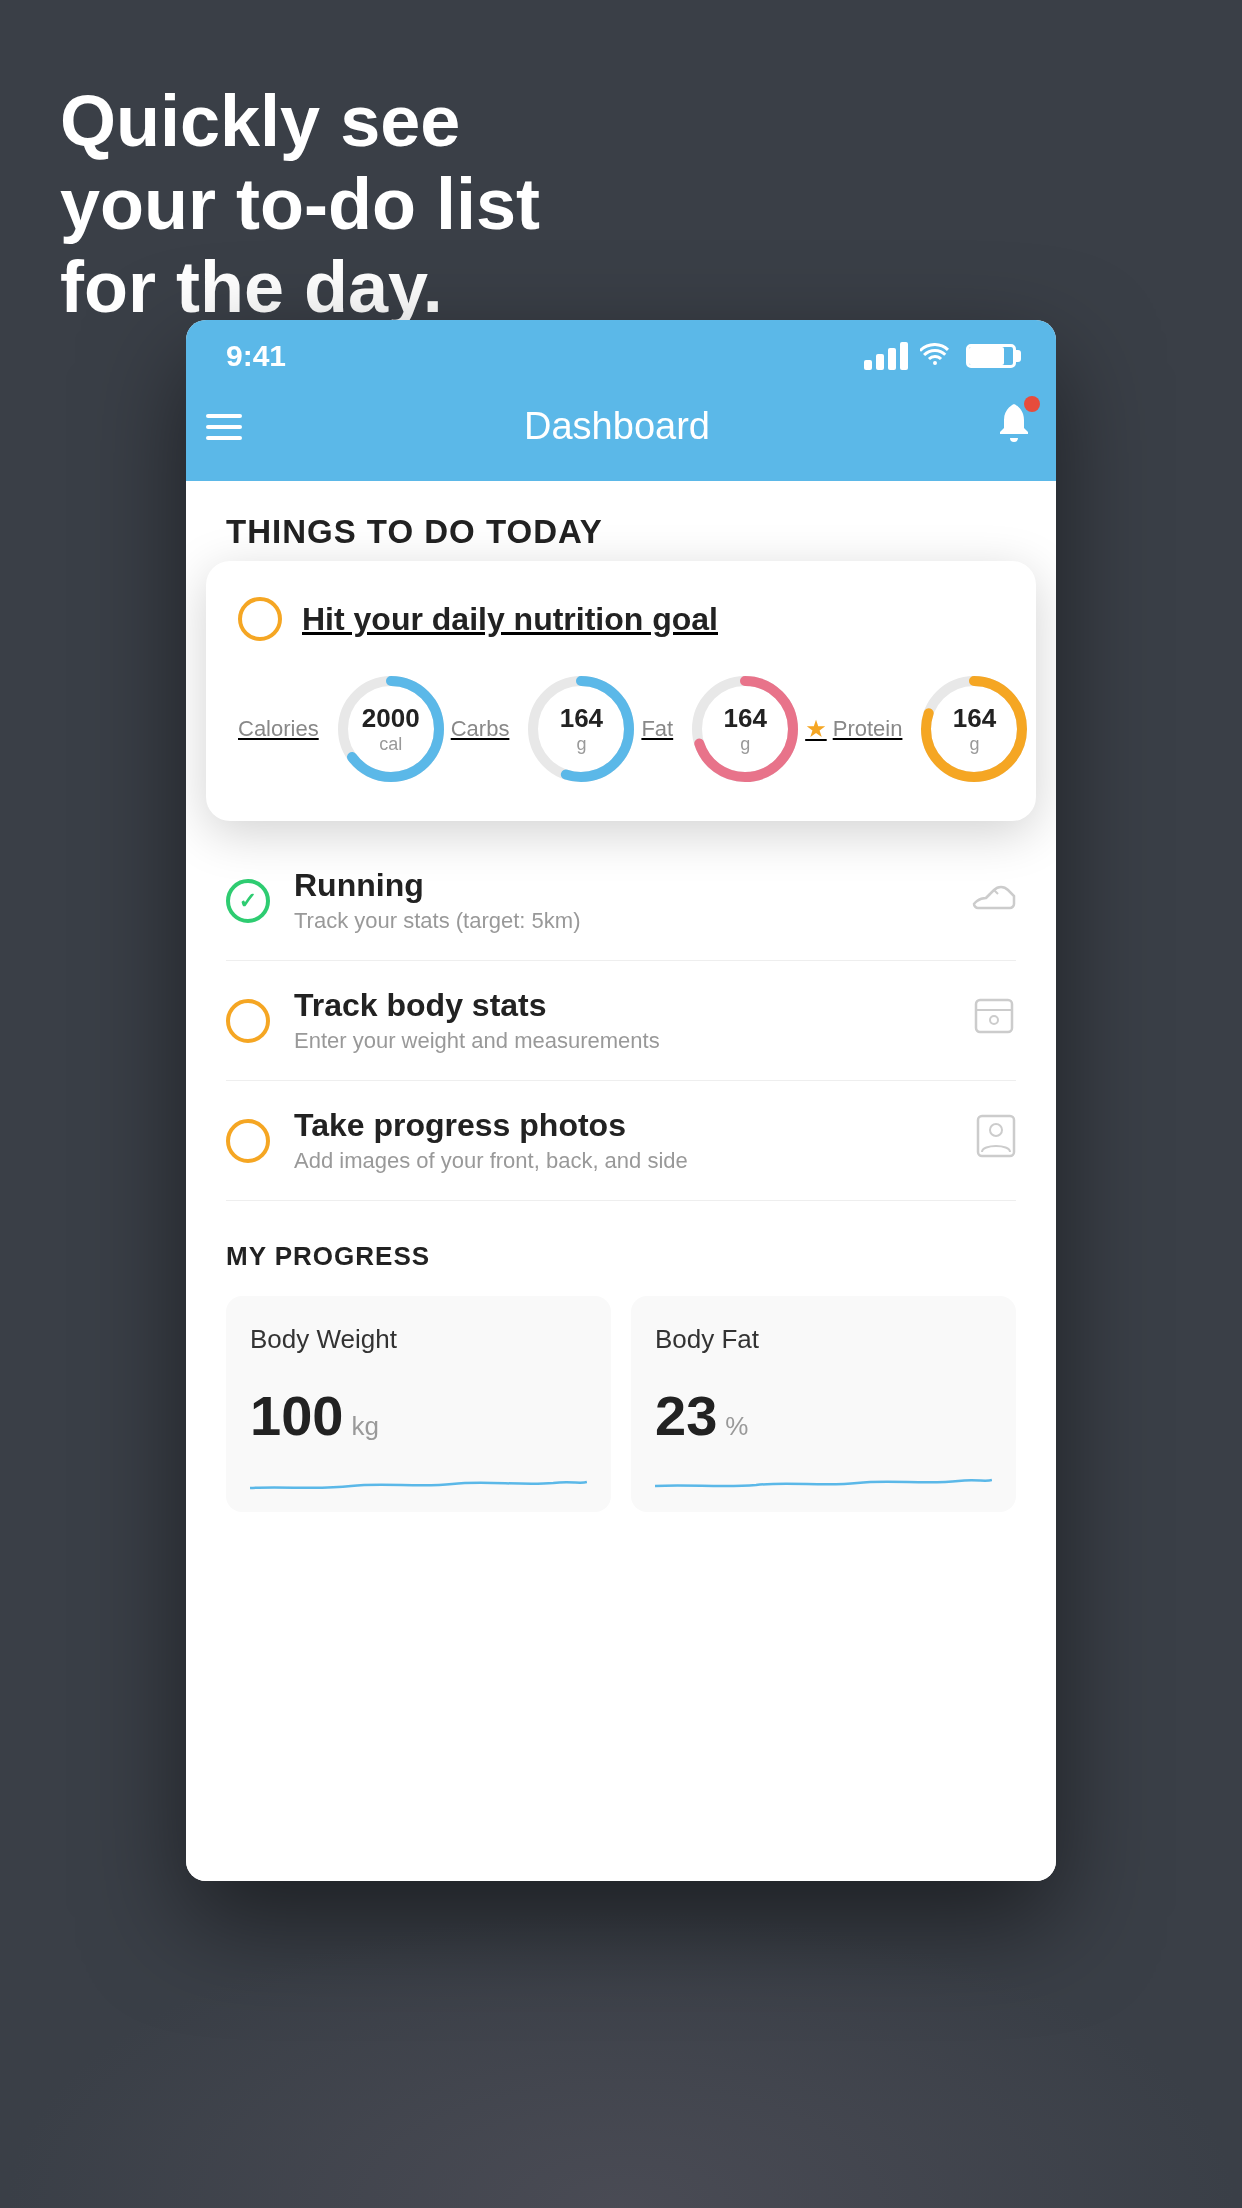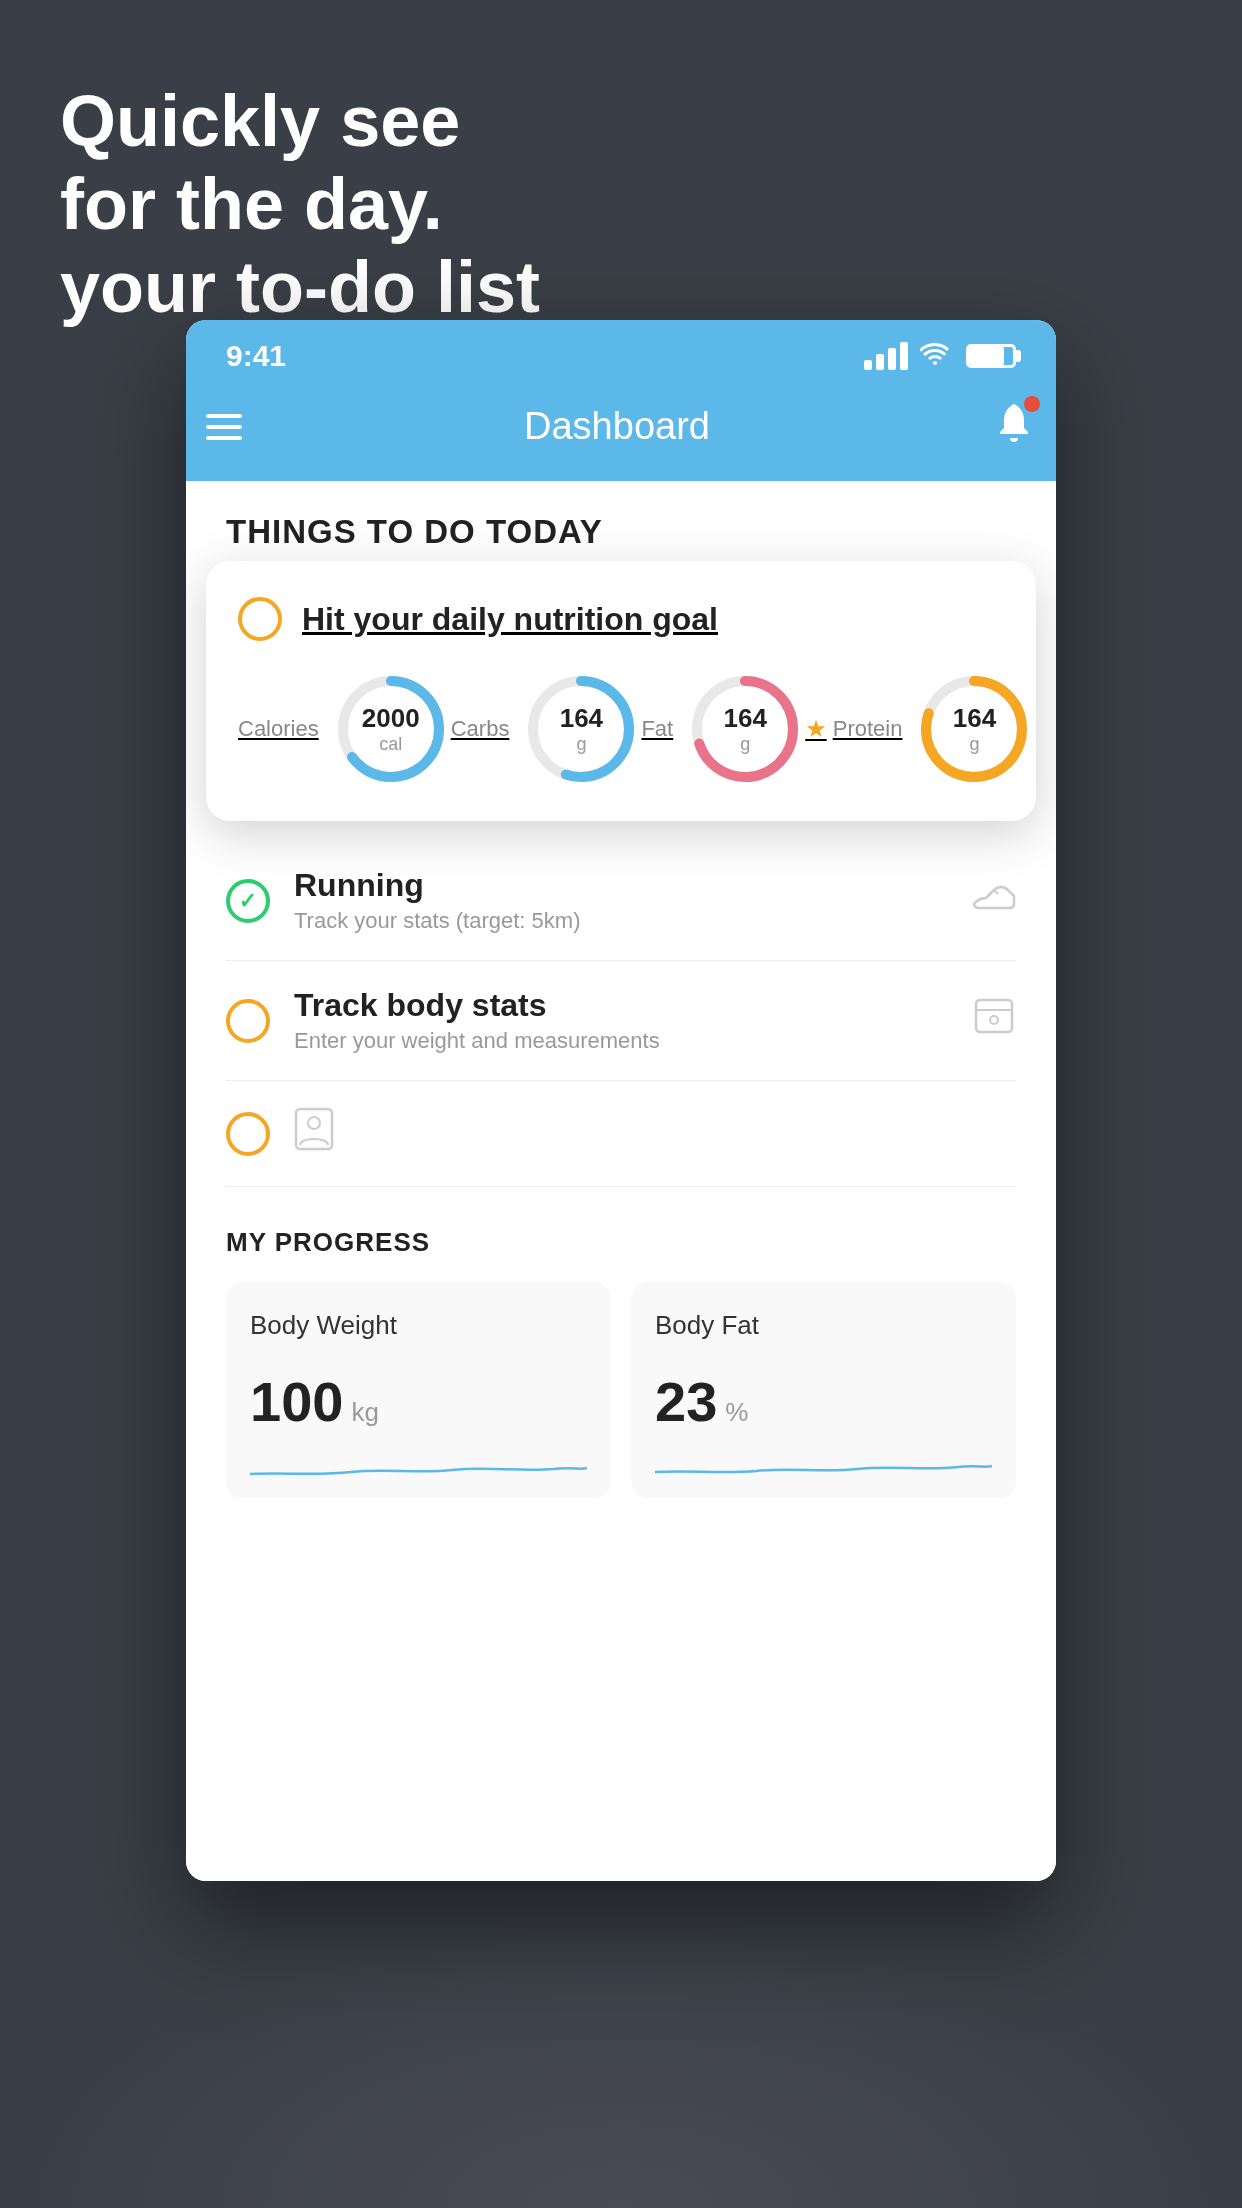--- a/index.html
+++ b/index.html
@@ -350,22 +350,22 @@
       height: 300px;
       background: radial-gradient(ellipse at 50% 100%, rgba(80,80,90,0.7) 0%, transparent 70%);
       z-index: 1;
     }
   </style>
 </head>
 <body>
 
 <div class="headline">
   <div>Quickly see</div>
+  <div>your to-do list</div>
   <div>for the day.</div>
-  <div>your to-do list</div>
 </div>
 
 <div class="bg-shadow-shape"></div>
 
 <div class="phone">
 
   <div class="status-bar">
     <span class="status-time">9:41</span>
     <div class="status-icons">
       <div class="signal-bars">
@@ -503,20 +503,24 @@
           <svg width="44" height="40" viewBox="0 0 44 40" fill="none">
             <rect x="4" y="4" width="36" height="32" rx="4" stroke="#ccc" stroke-width="2.5" fill="none"></rect>
             <line x1="4" y1="14" x2="40" y2="14" stroke="#ccc" stroke-width="2"></line>
             <circle cx="22" cy="24" r="4" stroke="#ccc" stroke-width="2" fill="none"></circle>
           </svg>
         </div>
       </div>
 
       <div class="list-item">
         <div class="list-item-icon-area yellow"></div>
+        <div class="list-item-text">
+          <div class="list-item-title">Take progress photos</div>
+          <div class="list-item-subtitle">Add images of your front, back, and side</div>
+        </div>
         <div class="list-item-action">
           <svg width="40" height="44" viewBox="0 0 40 44" fill="none">
             <rect x="2" y="2" width="36" height="40" rx="4" stroke="#ccc" stroke-width="2.5" fill="none"></rect>
             <circle cx="20" cy="16" r="6" stroke="#ccc" stroke-width="2" fill="none"></circle>
             <path d="M6 38c0-8 28-8 28 0" stroke="#ccc" stroke-width="2" fill="none"></path>
           </svg>
         </div>
       </div>
 
     </div>

